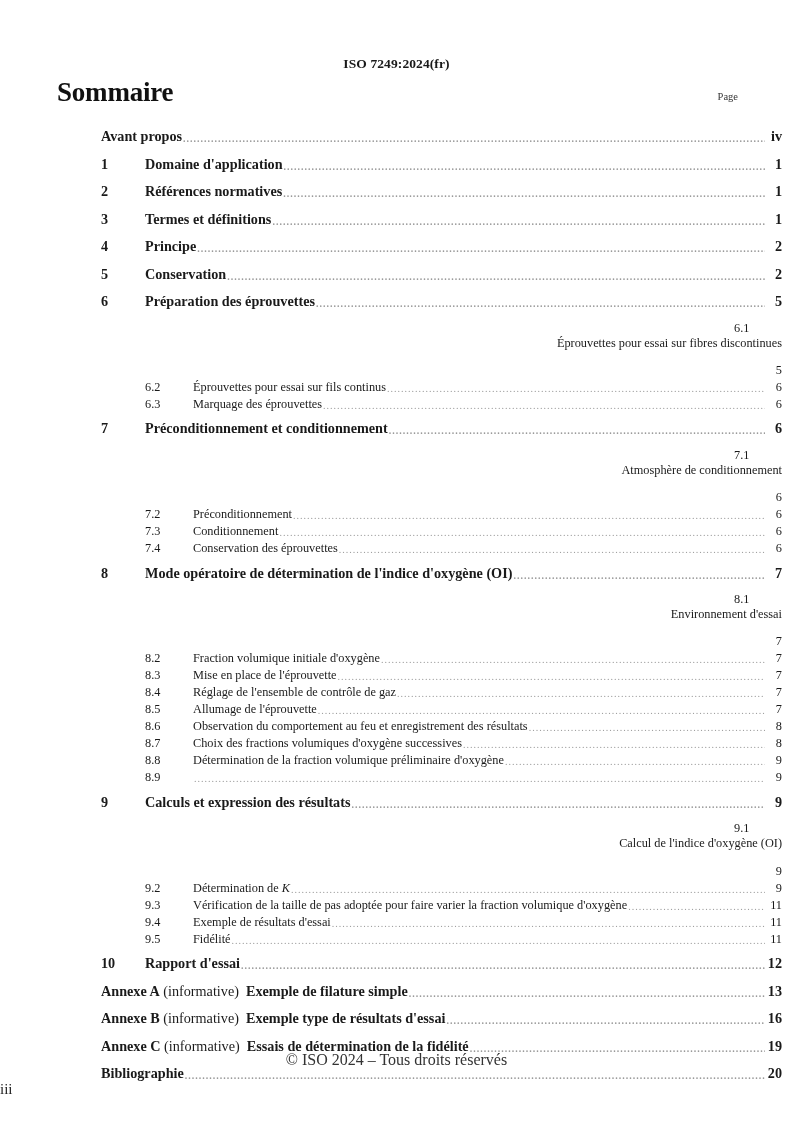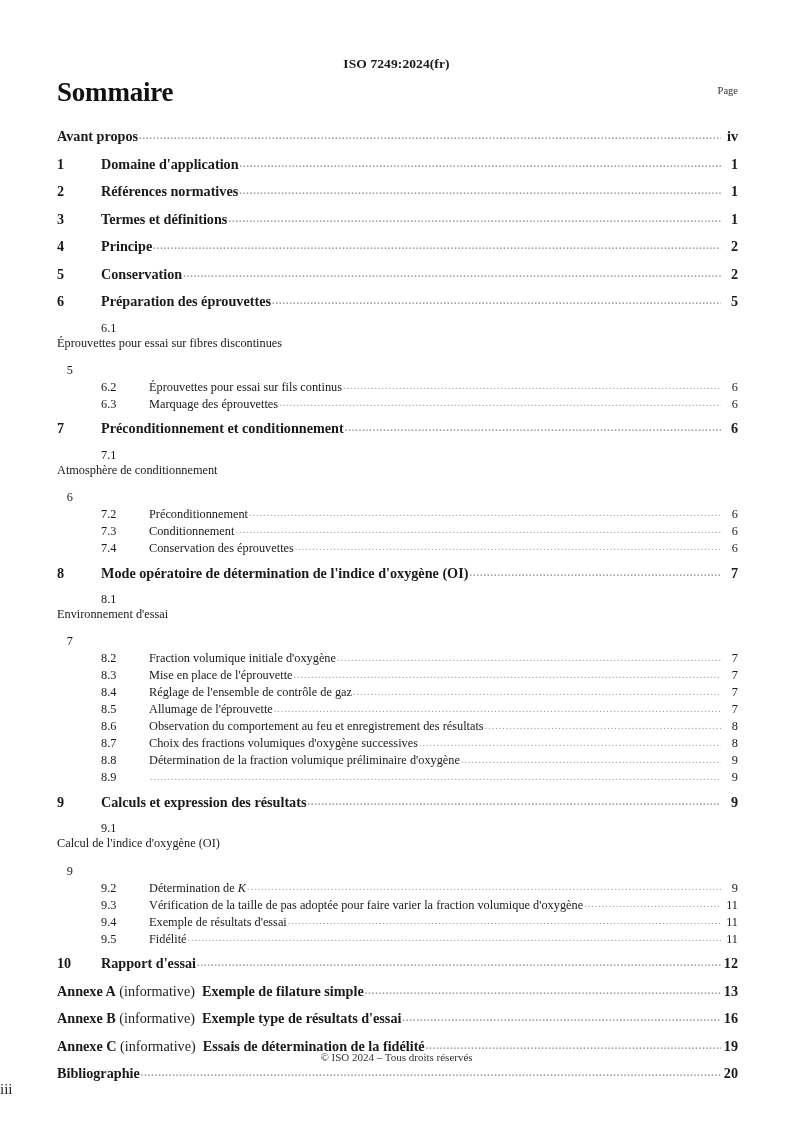--- a/index.html
+++ b/index.html
@@ -35,21 +35,21 @@
     color: #1a1a1a;
   }
 
   
   .toc-head {
     position: absolute;
     top: 79px;
     left: 57px;
     right: 55px;
     display: flex;
-    align-items: center;
+    align-items: flex-end;
     justify-content: space-between;
   }
   .toc-title {
     font-size: 27px;
     font-weight: bold;
     line-height: 1;
     color: #111;
     letter-spacing: -0.2px;
   }
   .page-word {
@@ -61,23 +61,24 @@
   
   .toc {
     position: absolute;
     top: 128px;
     left: 57px;
     width: 681px;
   }
 
   .toc-row {
     display: flex;
-    align-items: flex-start;
+    align-items: flex-end;
     width: 100%;
     white-space: nowrap;
+    margin-left: 44px;
   }
 
   .num {
     flex: 0 0 auto;
     text-align: left;
   }
   .txt {
     flex: 0 0 auto;
   }
   .leader {
@@ -147,21 +148,21 @@
 
   .ital { font-style: italic; }
 
   
   .copyright {
     position: absolute;
     top: 1051px;
     left: 0;
     right: 0;
     text-align: center;
-    font-size: 11px;
+    font-size: 16px;
     color: #333;
   }
   .folio {
     position: absolute;
     top: 1081px;
     left: 0;
     right: 0;
     font-size: 15px;
     color: #222;
   }

